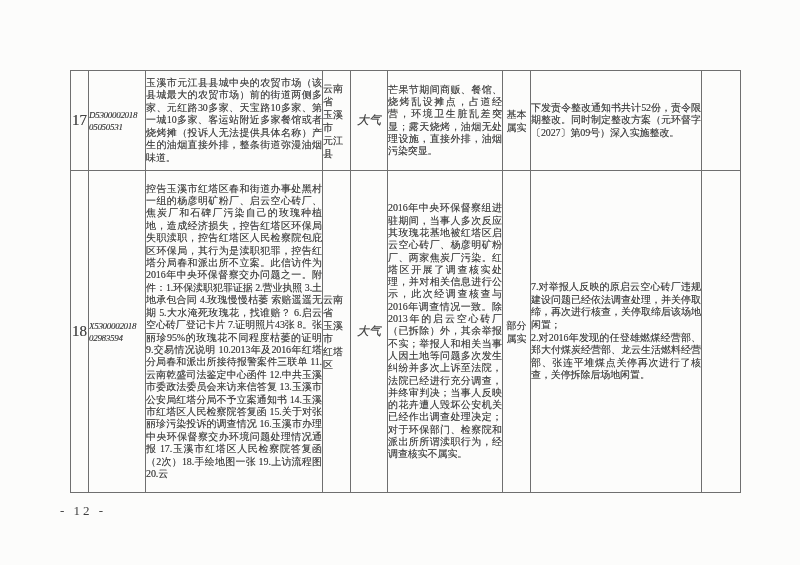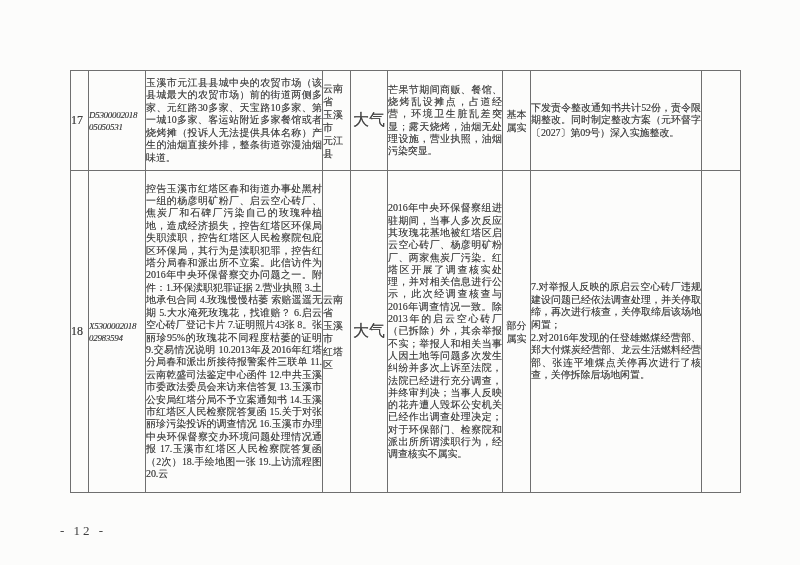--- a/index.html
+++ b/index.html
@@ -29,21 +29,22 @@
     border: 1px solid #6f6f6f;
     vertical-align: middle;
     padding: 0;
     overflow: hidden;
     text-shadow: 0 0 0.4px rgba(70,70,70,0.65);
   }
   tr.row-17 { height: 100px; }
   tr.row-18 { height: 322px; }
 
   .c-seq {
-    font-size: 12px;
+    text-align: center;
+    font-size: 15px;
   }
   .c-case {
     font-size: 9px;
     line-height: 12px;
     padding: 0 1px;
     letter-spacing: -0.3px;
     font-style: italic;
   }
   .c-case div { word-break: break-all; }
   .c-complaint {
@@ -55,21 +56,22 @@
     margin-left: 16px;
   }
   .c-location {
     text-align: left;
     font-size: 10px;
     line-height: 13px;
   }
   .c-location span { display: block; }
   .c-category {
     text-align: center;
-    font-size: 16px;
+    font-size: 12px;
+    font-style: italic;
   }
   .c-verification {
     font-size: 10px;
     line-height: 12.3px;
     text-align: justify;
     padding: 2px 3px;
     letter-spacing: -0.1px;
   }
   .c-status {
     text-align: center;
@@ -83,21 +85,21 @@
     text-align: justify;
     padding: 2px 4px;
     white-space: pre-line;
     letter-spacing: -0.1px;
   }
   .c-empty { background: transparent; }
 
   .page-number {
     position: absolute;
     left: 60px;
-    top: 523px;
+    top: 503px;
     font-size: 13px;
     letter-spacing: 3px;
     color: #3e3e3e;
   }
 </style>
 </head>
 <body>
 
 <div class="page">
 
@@ -120,21 +122,21 @@
           <div>D5300002018</div>
           <div>05050531</div>
         </td>
         <td class="c-complaint">玉溪市元江县县城中央的农贸市场（该县城最大的农贸市场）前的街道两侧多家、元红路30多家、天宝路10多家、第一城10多家、客运站附近多家餐馆或者烧烤摊（投诉人无法提供具体名称）产生的油烟直接外排，整条街道弥漫油烟味道。</td>
         <td class="c-location">
           <span>云南省</span>
           <span>玉溪市</span>
           <span>元江县</span>
         </td>
         <td class="c-category">大气</td>
-        <td class="c-verification">芒果节期间商贩、餐馆、烧烤乱设摊点，占道经营，环境卫生脏乱差突显；露天烧烤，油烟无处理设施，营业执照，油烟污染突显。</td>
+        <td class="c-verification">芒果节期间商贩、餐馆、烧烤乱设摊点，占道经营，环境卫生脏乱差突显；露天烧烤，油烟无处理设施，直接外排，油烟污染突显。</td>
         <td class="c-status">
           <span>基本</span>
           <span>属实</span>
         </td>
         <td class="c-measures">下发责令整改通知书共计52份，责令限期整改。同时制定整改方案（元环督字〔2027〕第09号）深入实施整改。</td>
         <td class="c-empty"></td>
       </tr>
 
       <tr class="row-18">
         <td class="c-seq">18</td>

